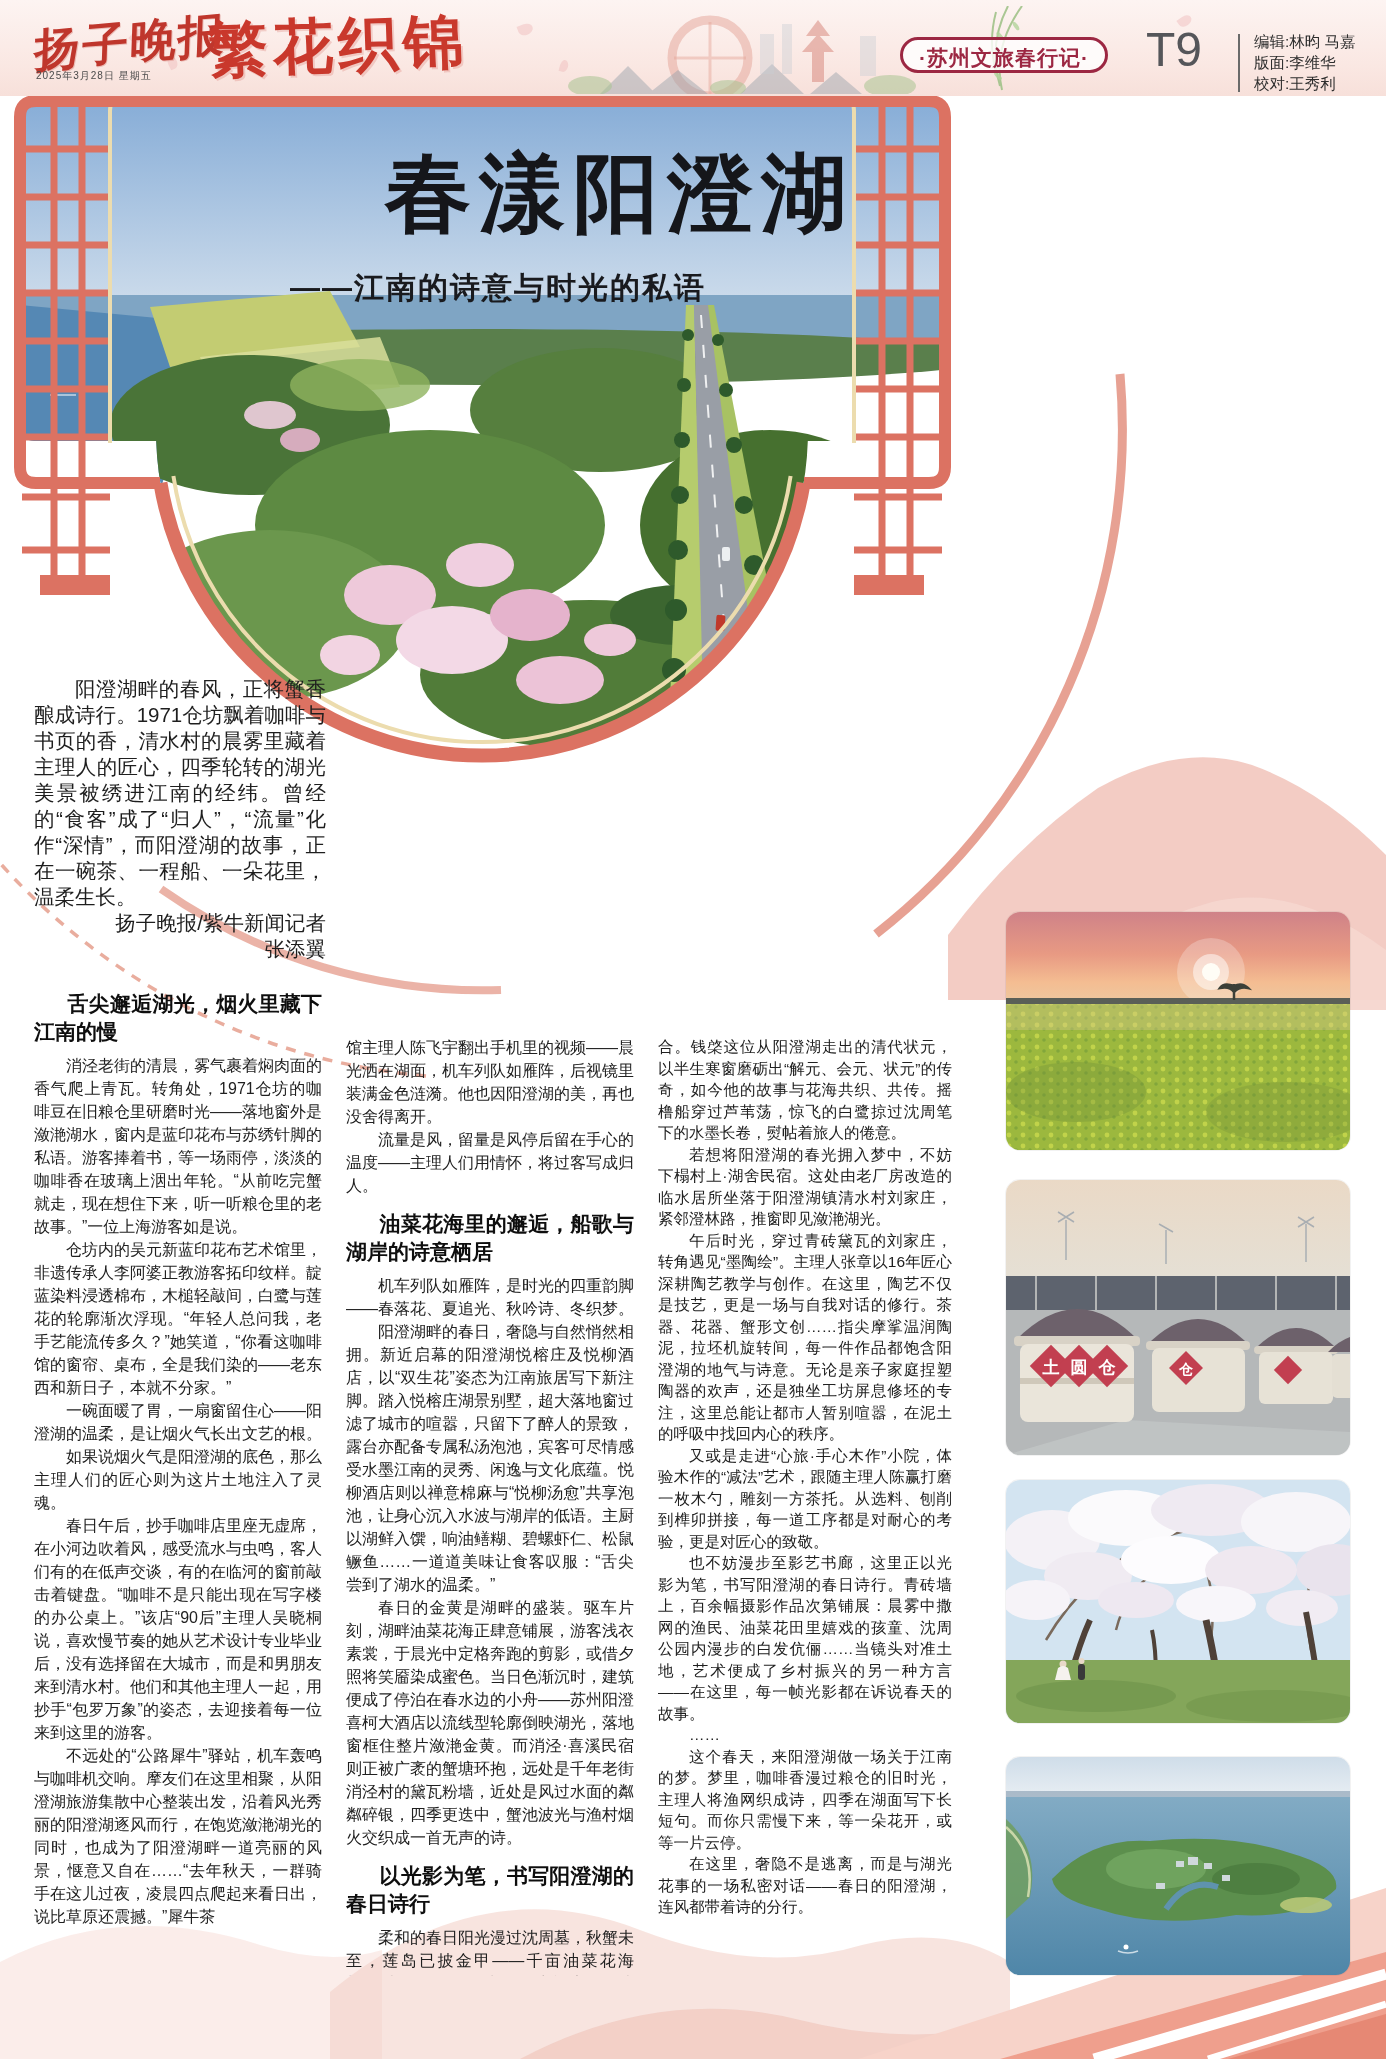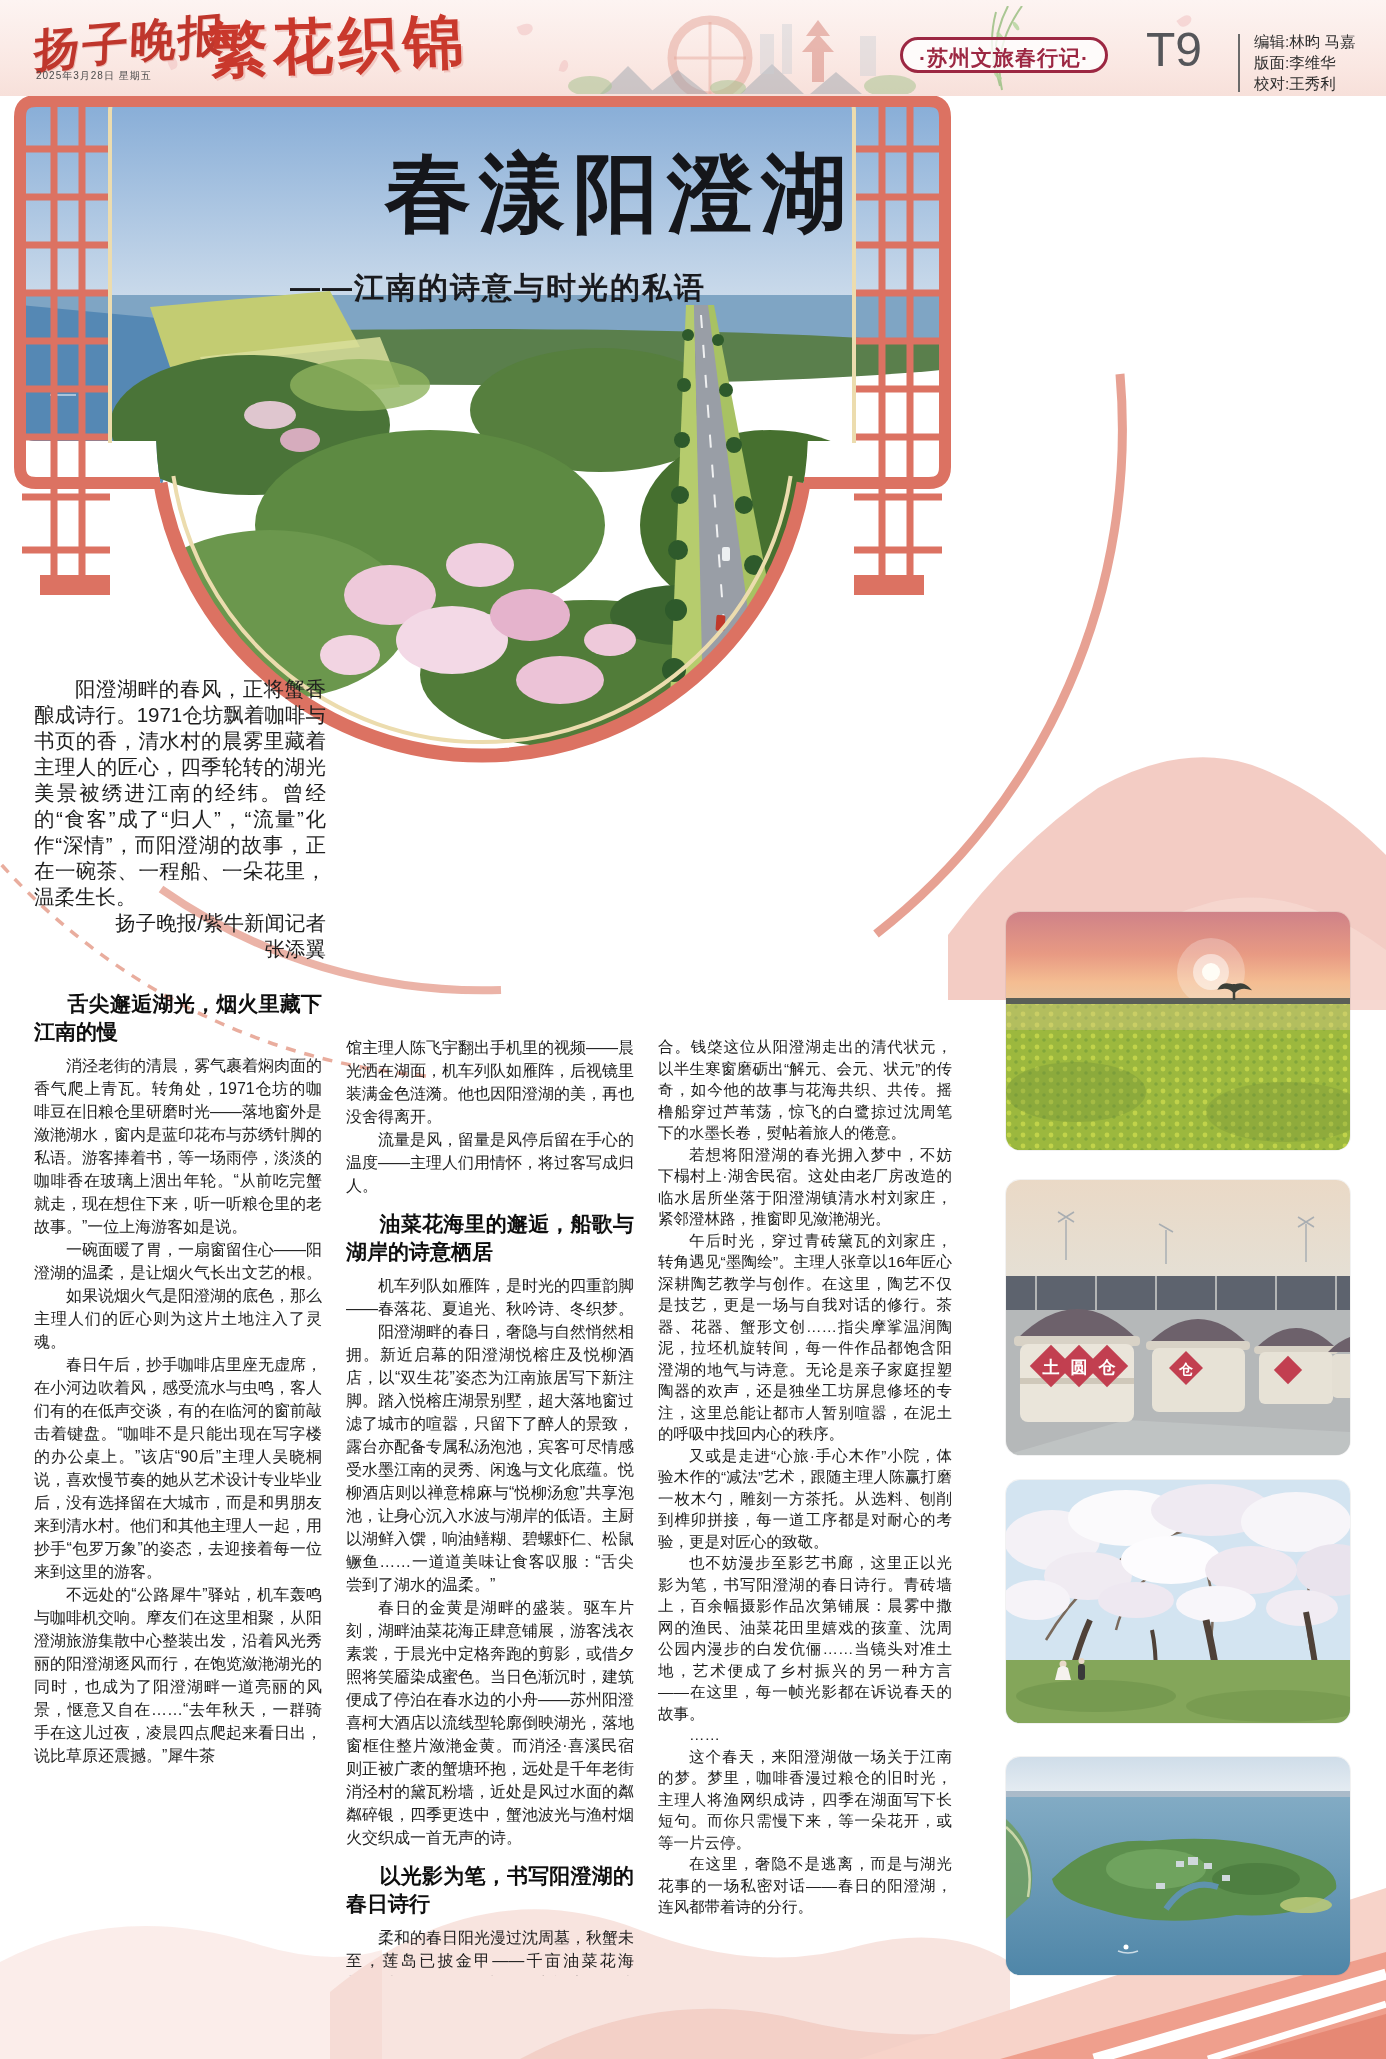--- a/index.html
+++ b/index.html
@@ -262,20 +262,21 @@
 
   <div class="intro" style="z-index:4">
     <p>阳澄湖畔的春风，正将蟹香酿成诗行。1971仓坊飘着咖啡与书页的香，清水村的晨雾里藏着主理人的匠心，四季轮转的湖光美景被绣进江南的经纬。曾经的“食客”成了“归人”，“流量”化作“深情”，而阳澄湖的故事，正在一碗茶、一程船、一朵花里，温柔生长。</p>
     <p class="byline">扬子晚报/紫牛新闻记者</p>
     <p class="byline">张添翼</p>
   </div>
 
   <section class="col col1" style="z-index:4">
     <h3 class="first">舌尖邂逅湖光，烟火里藏下江南的慢</h3>
     <p>消泾老街的清晨，雾气裹着焖肉面的香气爬上青瓦。转角处，1971仓坊的咖啡豆在旧粮仓里研磨时光——落地窗外是潋滟湖水，窗内是蓝印花布与苏绣针脚的私语。游客捧着书，等一场雨停，淡淡的咖啡香在玻璃上洇出年轮。“从前吃完蟹就走，现在想住下来，听一听粮仓里的老故事。”一位上海游客如是说。</p>
+    <p>仓坊内的吴元新蓝印花布艺术馆里，非遗传承人李阿婆正教游客拓印纹样。靛蓝染料浸透棉布，木槌轻敲间，白鹭与莲花的轮廓渐次浮现。“年轻人总问我，老手艺能流传多久？”她笑道，“你看这咖啡馆的窗帘、桌布，全是我们染的——老东西和新日子，本就不分家。”</p>
     <p>一碗面暖了胃，一扇窗留住心——阳澄湖的温柔，是让烟火气长出文艺的根。</p>
     <p>如果说烟火气是阳澄湖的底色，那么主理人们的匠心则为这片土地注入了灵魂。</p>
     <p>春日午后，抄手咖啡店里座无虚席，在小河边吹着风，感受流水与虫鸣，客人们有的在低声交谈，有的在临河的窗前敲击着键盘。“咖啡不是只能出现在写字楼的办公桌上。”该店“90后”主理人吴晓桐说，喜欢慢节奏的她从艺术设计专业毕业后，没有选择留在大城市，而是和男朋友来到清水村。他们和其他主理人一起，用抄手“包罗万象”的姿态，去迎接着每一位来到这里的游客。</p>
     <p>不远处的“公路犀牛”驿站，机车轰鸣与咖啡机交响。摩友们在这里相聚，从阳澄湖旅游集散中心整装出发，沿着风光秀丽的阳澄湖逐风而行，在饱览潋滟湖光的同时，也成为了阳澄湖畔一道亮丽的风景，惬意又自在……“去年秋天，一群骑手在这儿过夜，凌晨四点爬起来看日出，说比草原还震撼。”犀牛茶</p>
   </section>
 
   <section class="col col2" style="z-index:4">
     <p class="cont">馆主理人陈飞宇翻出手机里的视频——晨光洒在湖面，机车列队如雁阵，后视镜里装满金色涟漪。他也因阳澄湖的美，再也没舍得离开。</p>
     <p>流量是风，留量是风停后留在手心的温度——主理人们用情怀，将过客写成归人。</p>
     <h3>油菜花海里的邂逅，船歌与湖岸的诗意栖居</h3>

